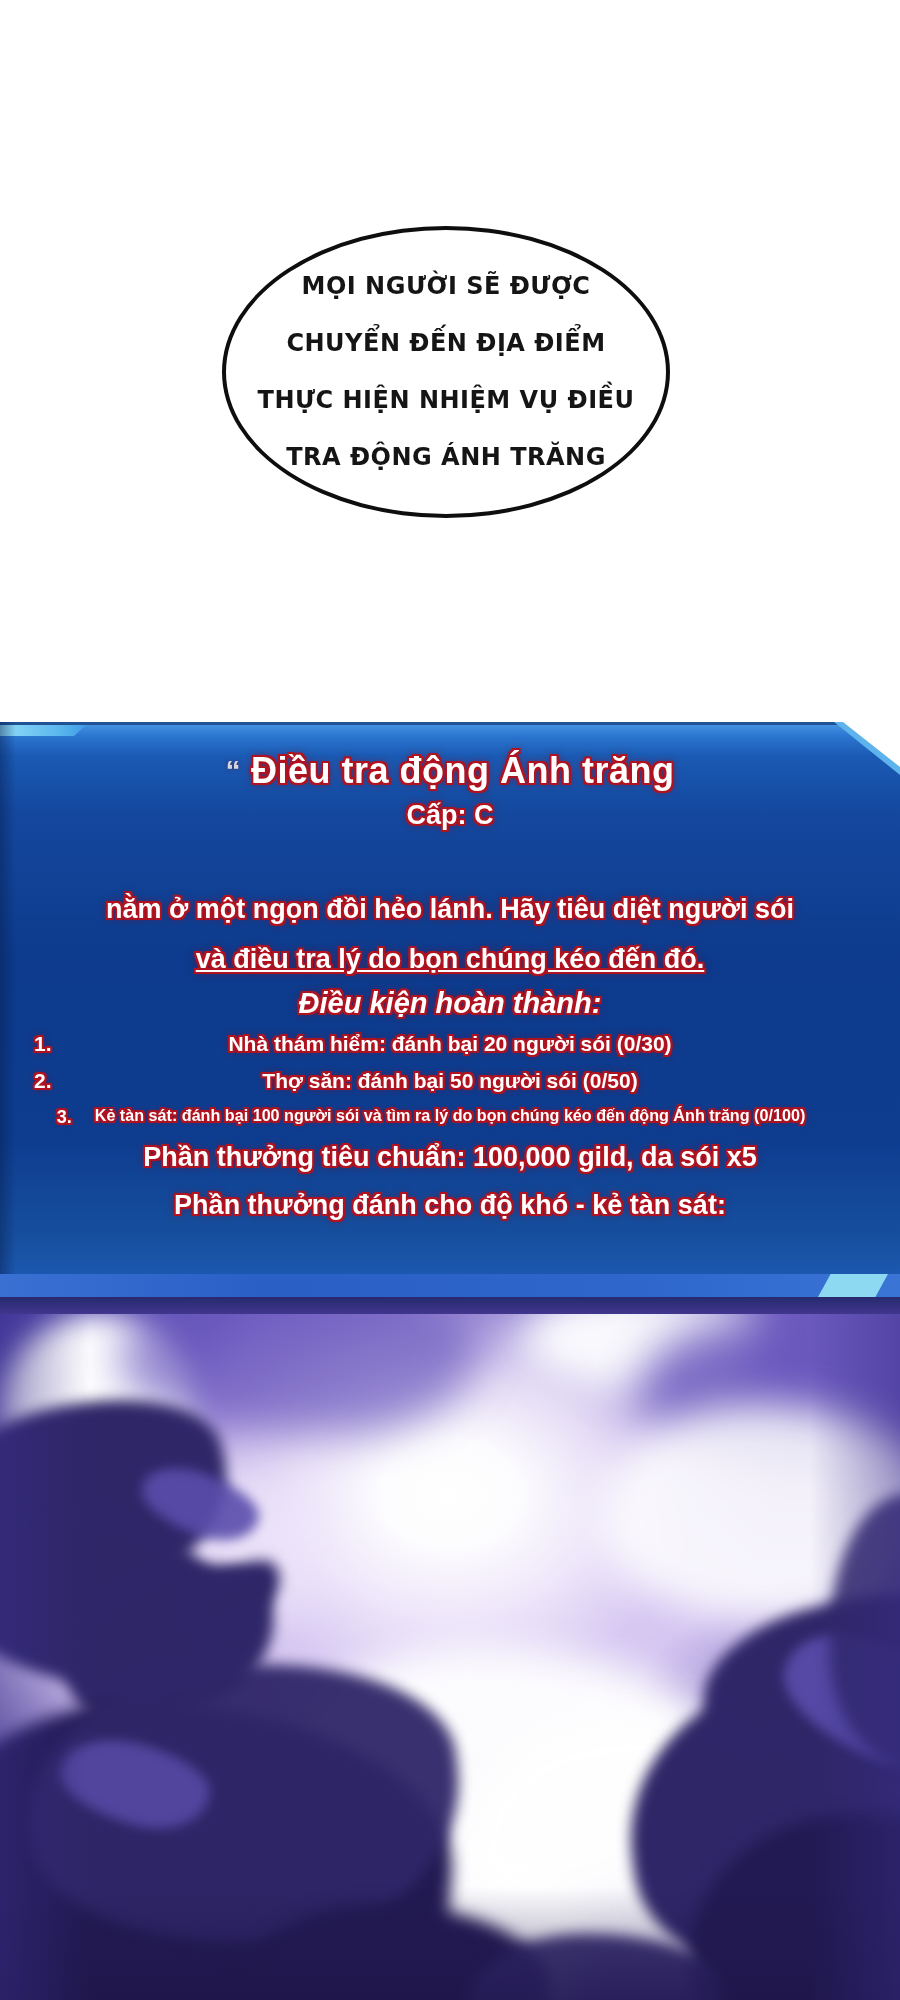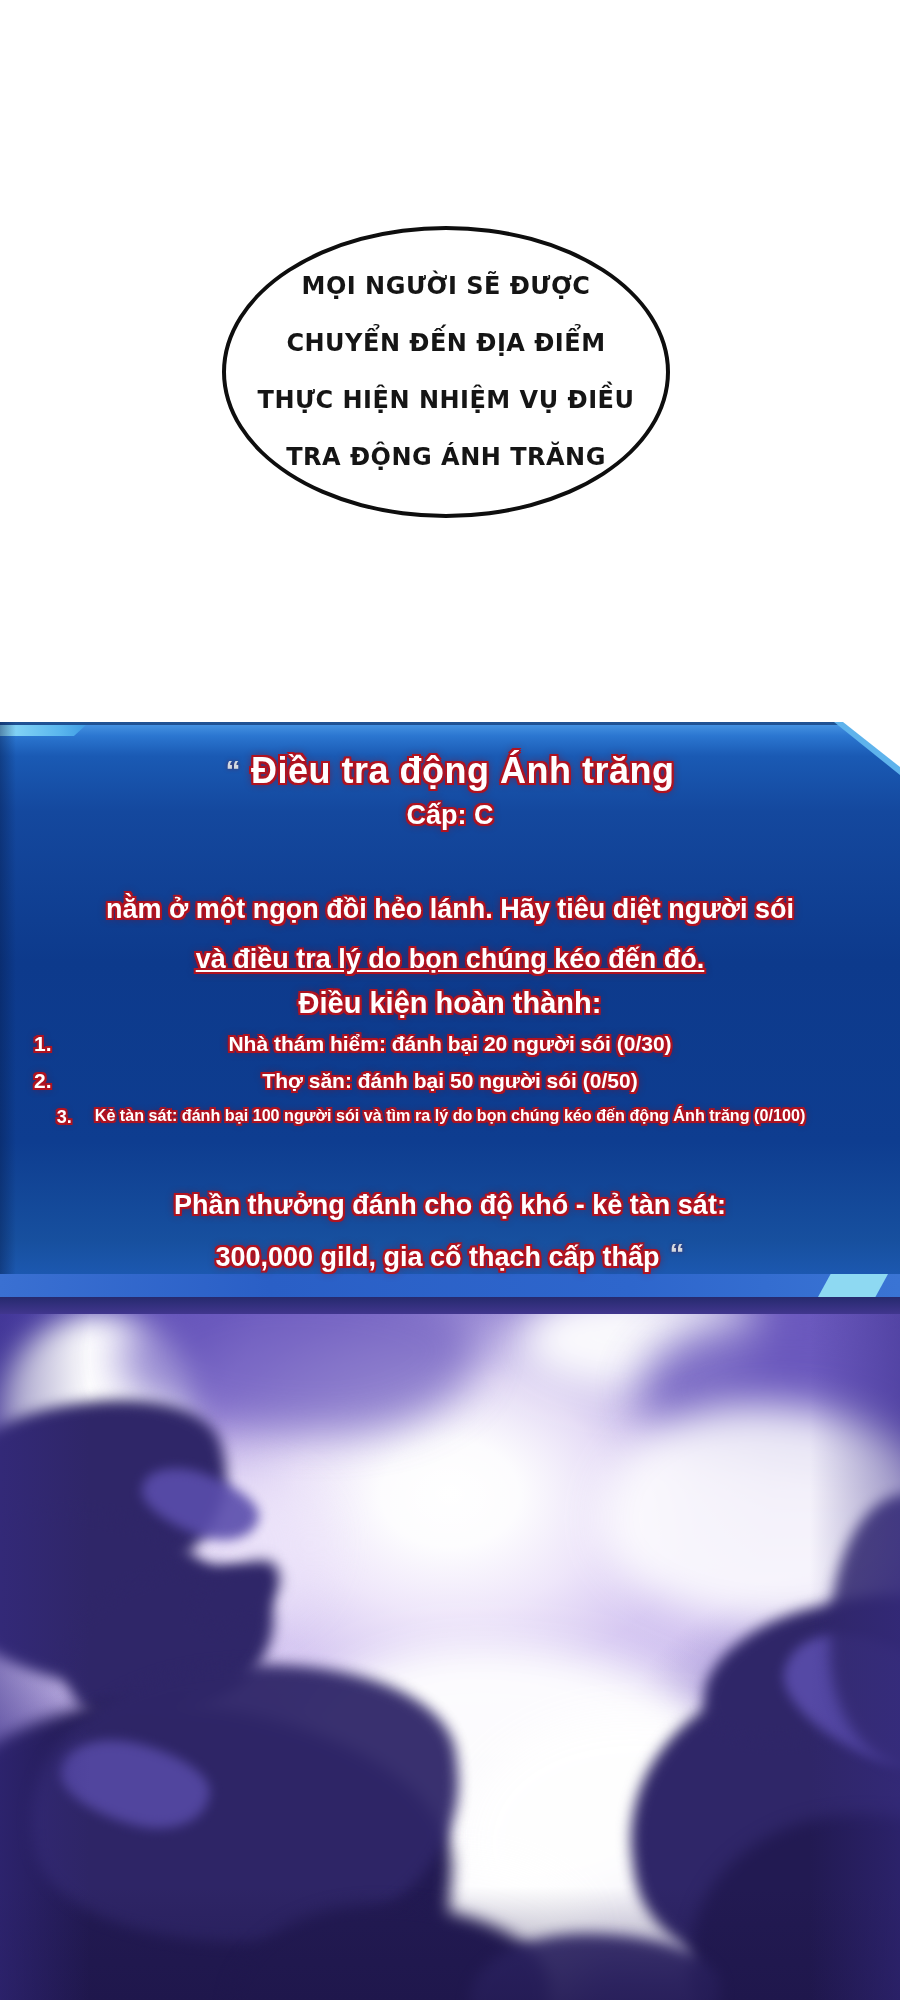--- a/index.html
+++ b/index.html
@@ -68,21 +68,21 @@
       -2px -2px 0 #b01320, 0 -2px 0 #b01320, 2px -2px 0 #b01320,
       -2px 0 0 #b01320, 2px 0 0 #b01320,
       -2px 2px 0 #b01320, 0 2px 0 #b01320, 2px 2px 0 #b01320,
       0 0 8px rgba(150,5,20,.9);
   }
   .q-title{top:28px;font-size:36px;letter-spacing:.5px;}
   .q-rank{top:78px;font-size:27px;}
   .q-d1{top:122px;font-size:27px;}
   .q-d2{top:172px;font-size:27px;}
   .q-d3{top:222px;font-size:27px;text-decoration:underline;}
-  .q-cond-header{top:265px;font-size:29px;}
+  .q-cond-header{top:265px;font-size:29px;font-style:italic;}
   .q-row1{top:310px;font-size:21px;}
   .q-row2{top:347px;font-size:21px;}
   .q-row3{top:384px;font-size:17px;transform:scaleX(.95);}
   .q-r1{top:420px;font-size:27px;}
   .q-r2{top:468px;font-size:27px;}
   .q-r3{top:515px;font-size:27px;}
   .q-num{
     position:absolute;left:34px;top:0;color:#ffffff;font-weight:bold;text-align:left;
   }
   .q-row3 .q-num{font-size:19px;left:36px;}
@@ -157,22 +157,22 @@
     </div>
     <div class="qline q-row2">
       <span class="q-num">2.</span>
       <span>Thợ săn: đánh bại 50 người sói (0/50)</span>
     </div>
     <div class="qline q-row3">
       <span class="q-num">3.</span>
       <span>Kẻ tàn sát: đánh bại 100 người sói và tìm ra lý do bọn chúng kéo đến động Ánh trăng (0/100)</span>
     </div>
 
+    <div class="qline q-r1">Phần thưởng tiêu chuẩn: 100,000 gild, da sói x5</div>
     <div class="qline q-r2">Phần thưởng đánh cho độ khó - kẻ tàn sát:</div>
-    <div class="qline q-r3"><span>300,000 gild, gia cố thạch cấp thấp</span><span class="q-quote end">“</span></div>
   </div>
 
   <div class="photo">
 
     <div class="moon-core" style="left:352px;top:88px;width:196px;height:184px;"></div>
 
     <div class="blob cloud" style="left:520px;top:-30px;width:240px;height:110px;opacity:.95;"></div>
     <div class="blob darkcloud" style="left:640px;top:0px;width:320px;height:150px;opacity:.85;"></div>
     <div class="blob darkcloud" style="left:120px;top:-40px;width:360px;height:160px;opacity:.7;"></div>
 

